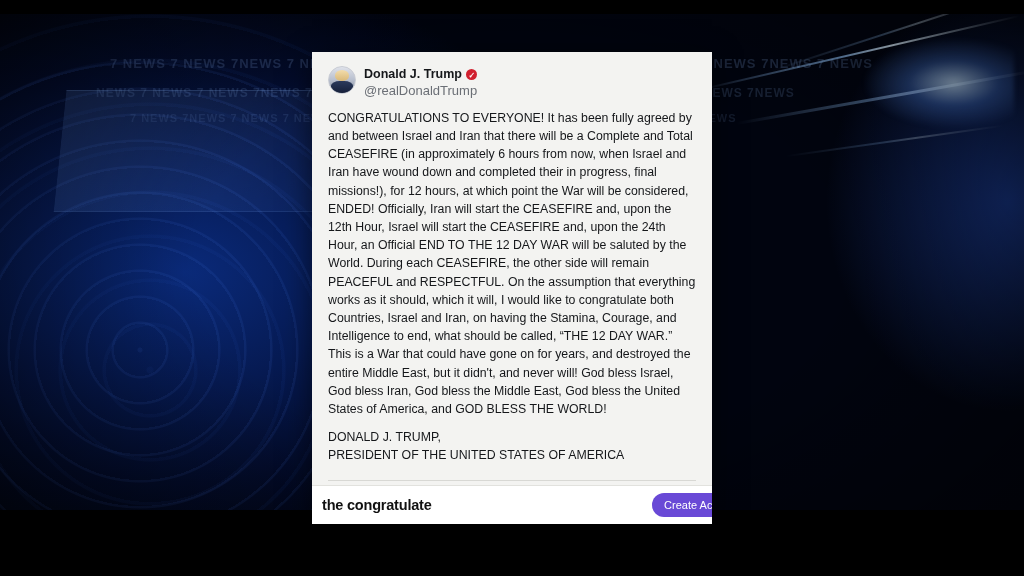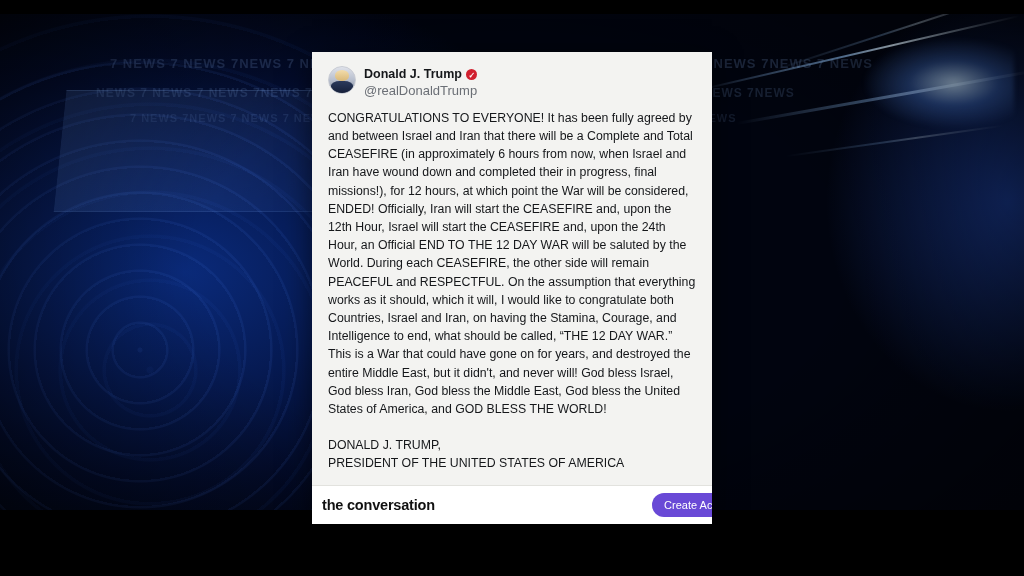--- a/index.html
+++ b/index.html
@@ -217,21 +217,21 @@
     color: #6b6f76;
   }
   .post-body {
     font-size: 12.3px;
     line-height: 1.48;
     color: #15171a;
     white-space: pre-wrap;
     margin-top: 10px;
   }
   .signature {
-    margin-top: 18px;
+    margin-top: 10px;
     font-size: 12.3px;
     line-height: 1.48;
     color: #15171a;
     white-space: pre-wrap;
   }
   .stats-row {
     margin-top: 16px;
     padding-top: 8px;
     border-top: 1px solid #d8d8d4;
     display: flex;
@@ -336,18 +336,18 @@
         <div class="stat">
           <b>7.15k</b>
           <span>Likes</span>
         </div>
         <div class="timestamp">Jun 23, 2025, 6:02 PM</div>
       </div>
 
     </div>
 
     <div class="card-footer">
-      <div class="footer-brand">the conversation</div>
+      <div class="footer-brand">the congratulate</div>
       <button class="create-btn">Create Acco</button>
     </div>
   </div>
 
 </div>
 
 </body></html>

